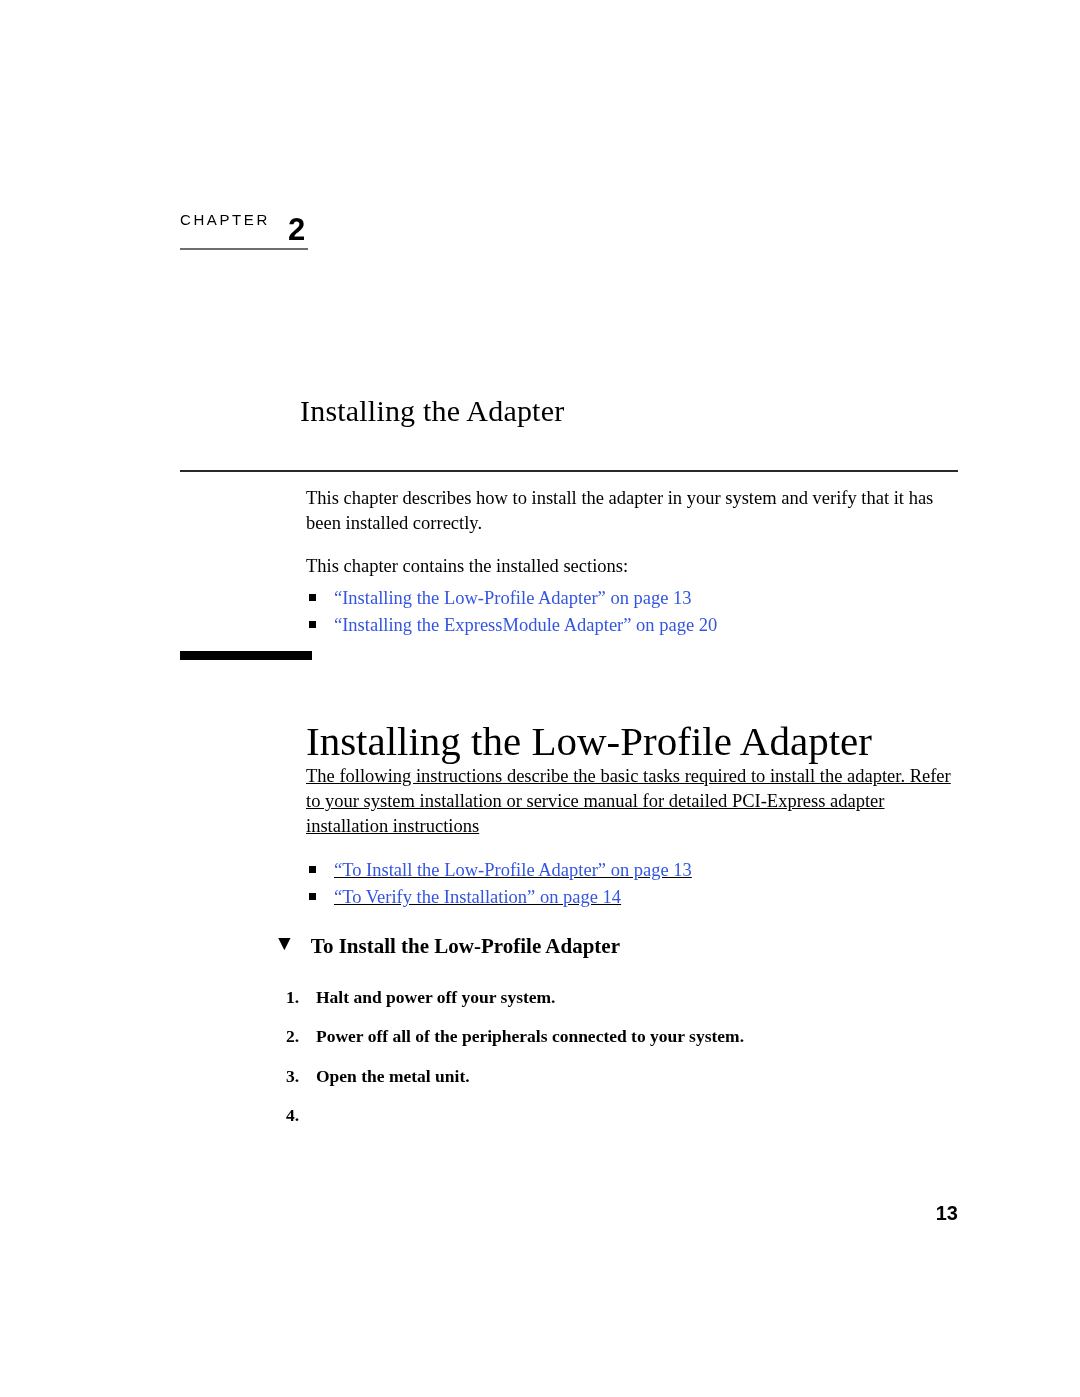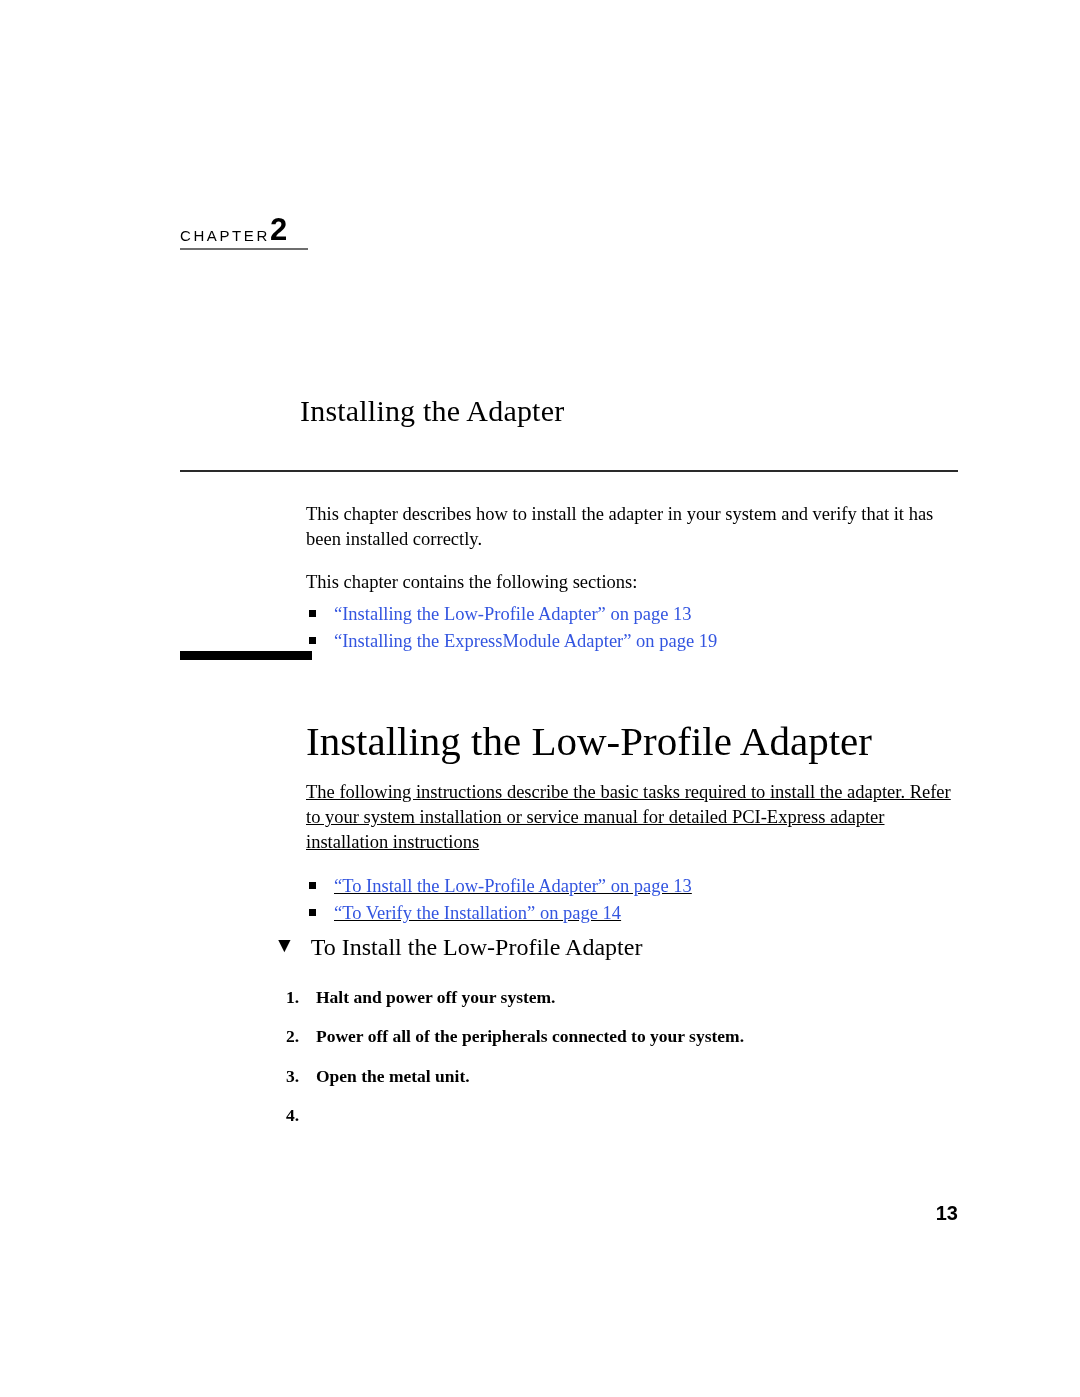--- a/index.html
+++ b/index.html
@@ -25,21 +25,22 @@
 
   
   .chapter-block {
     position: absolute;
     left: 180px;
     top: 212px;
     width: 300px;
   }
   .chapter-row {
     display: flex;
-    align-items: flex-end;
+    align-items: flex-start;
+    gap: 18px;
     padding-bottom: 4px;
   }
   .chapter-word {
     font-family: "Liberation Sans", "DejaVu Sans", sans-serif;
     font-size: 15px;
     letter-spacing: 2.6px;
     font-weight: 400;
     color: #000;
     line-height: 1;
   }
@@ -76,21 +77,20 @@
     width: 778px;
     height: 2px;
     background: #2a2a2a;
   }
 
   
   .body-col {
     position: absolute;
     left: 306px;
     width: 648px;
-    margin-top: 16px;
   }
   p.body {
     margin: 0 0 18px 0;
     font-size: 18.5px;
     line-height: 1.36;
     text-align: left;
   }
   p.body.tight { margin-bottom: 0; }
 
   
@@ -148,22 +148,22 @@
   }
   .proc-tri {
     font-size: 21px;
     line-height: 1;
     color: #000;
     margin-right: 16px;
     position: relative;
     top: -3px;
   }
   .proc-title {
-    font-size: 24px;
-    font-weight: 400;
+    font-size: 21px;
+    font-weight: 700;
     line-height: 1.15;
     white-space: nowrap;
   }
 
   
   ol.steps {
     position: absolute;
     left: 286px;
     top: 986px;
     width: 676px;
@@ -207,29 +207,29 @@
       <span class="chapter-num">2</span>
     </div>
     <div class="chapter-rule"></div>
   </div>
 
   <h1 class="chapter-title">Installing the Adapter</h1>
   <div class="title-rule"></div>
 
   <div class="body-col" style="top:486px;">
     <p class="body">This chapter describes how to install the adapter in your system and verify that it has been installed correctly.</p>
-    <p class="body tight">This chapter contains the following sections:</p>
+    <p class="body tight">This chapter contains the installed sections:</p>
     <ul class="xref">
       <li>
         <span class="sq"></span>
         <a class="xref-link" href="#">“Installing the Low-Profile Adapter” on page 13</a>
       </li>
       <li>
         <span class="sq"></span>
-        <a class="xref-link" href="#">“Installing the ExpressModule Adapter” on page 19</a>
+        <a class="xref-link" href="#">“Installing the ExpressModule Adapter” on page 20</a>
       </li>
     </ul>
   </div>
 
   <div class="section-bar"></div>
   <h2 class="section-title">Installing the Low-Profile Adapter</h2>
 
   <div class="body-col" style="top:764px;text-decoration:underline;">
     <p class="body">The following instructions describe the basic tasks required to install the adapter. Refer to your system installation or service manual for detailed PCI-Express adapter installation instructions</p>
     <ul class="xref">

